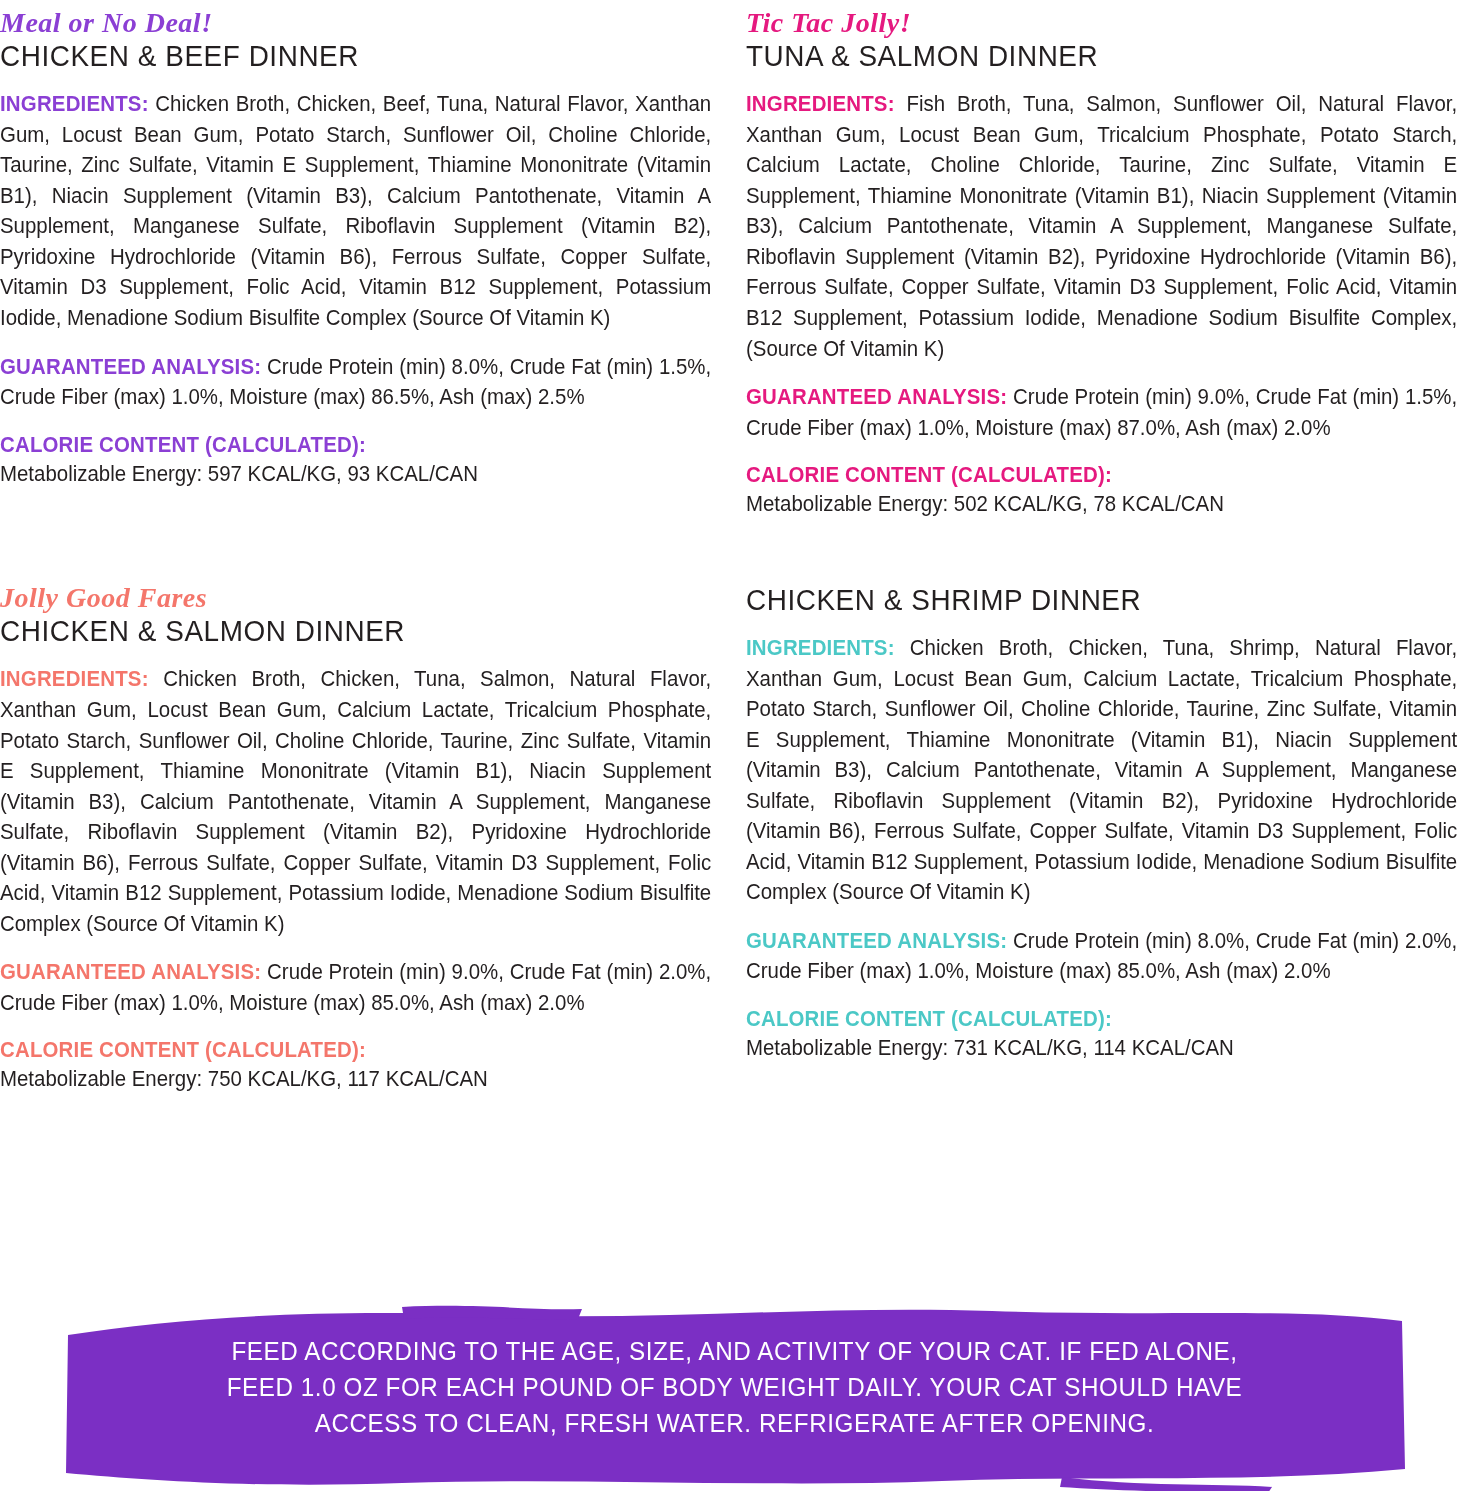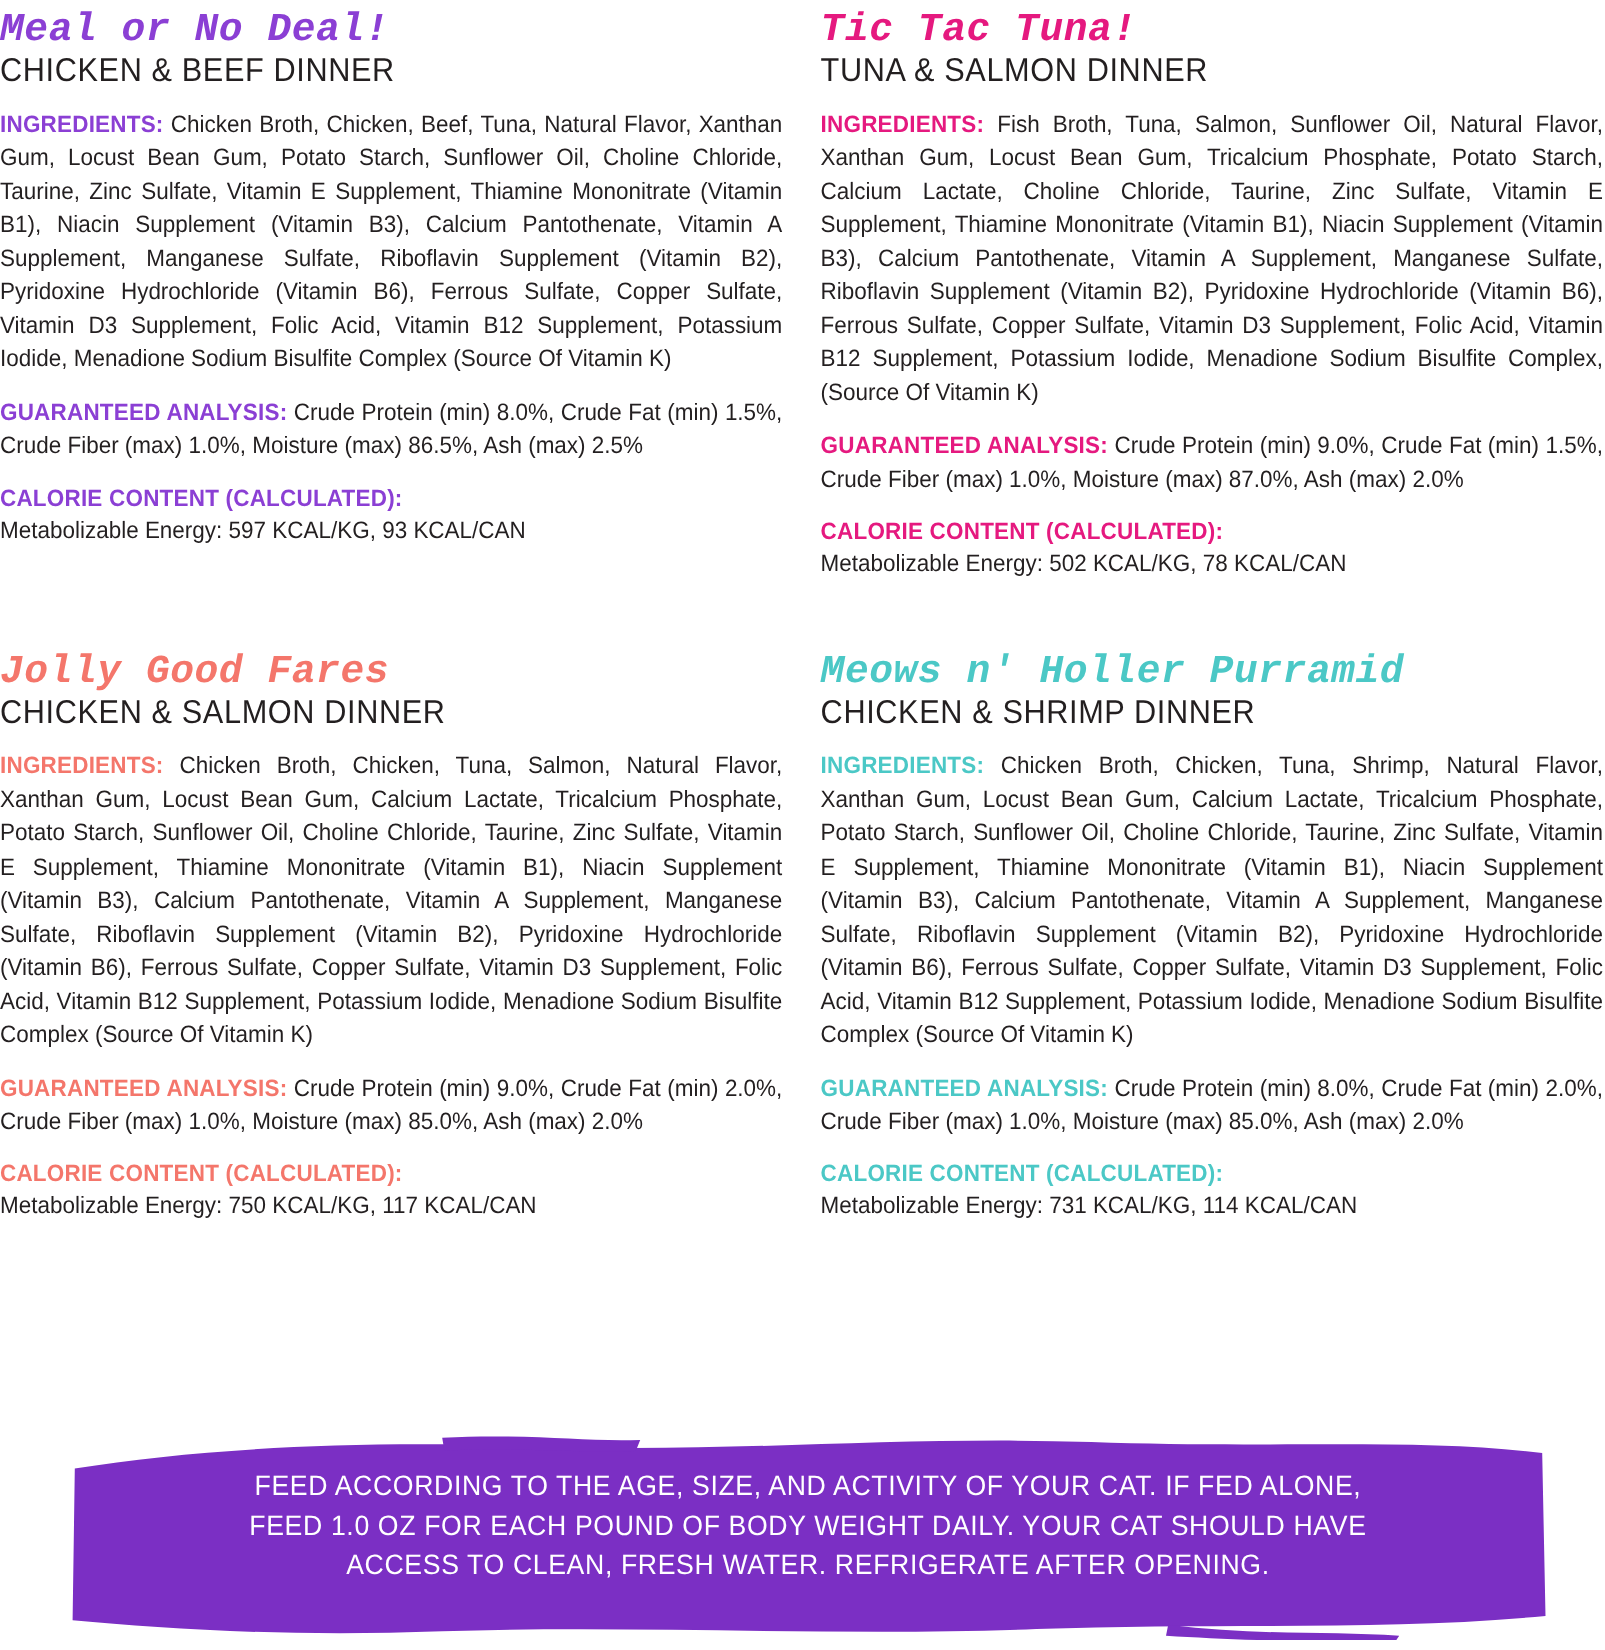--- a/index.html
+++ b/index.html
@@ -29,24 +29,24 @@
     padding: 0 0 0 0;
     margin: 0 0 0 0;
   }
   .panel {
     box-sizing: border-box;
   }
   .panel.left { padding-left: 0px; }
   .panel.right { padding-left: 0px; }
 
   .script-title {
-    font-family: Liberation Mono, monospace;
+    font-family: Liberation Serif, serif;
     font-style: italic;
     font-weight: bold;
-    font-size: 36px;
+    font-size: 28px;
     line-height: 1.05;
     letter-spacing: 0.5px;
     margin: 0 0 2px 0;
     white-space: nowrap;
   }
   .sub-title {
     font-family: "Liberation Sans", sans-serif;
     font-size: 30px;
     font-weight: 400;
     letter-spacing: 0.6px;
@@ -136,21 +136,21 @@
       <div class="sub-title">CHICKEN &amp; BEEF DINNER</div>
       <p class="body-text"><span class="lbl" style="color:#8B3FD4">INGREDIENTS:</span> <span>Chicken Broth, Chicken, Beef, Tuna, Natural Flavor, Xanthan Gum, Locust Bean Gum, Potato Starch, Sunflower Oil, Choline Chloride, Taurine, Zinc Sulfate, Vitamin E Supplement, Thiamine Mononitrate (Vitamin B1), Niacin Supplement (Vitamin B3), Calcium Pantothenate, Vitamin A Supplement, Manganese Sulfate, Riboflavin Supplement (Vitamin B2), Pyridoxine Hydrochloride (Vitamin B6), Ferrous Sulfate, Copper Sulfate, Vitamin D3 Supplement, Folic Acid, Vitamin B12 Supplement, Potassium Iodide, Menadione Sodium Bisulfite Complex (Source Of Vitamin K)</span></p>
       <p class="body-text"><span class="lbl" style="color:#8B3FD4">GUARANTEED ANALYSIS:</span> <span>Crude Protein (min) 8.0%, Crude Fat (min) 1.5%, Crude Fiber (max) 1.0%, Moisture (max) 86.5%, Ash (max) 2.5%</span></p>
       <div class="block-calorie">
         <div class="calorie-head" style="color:#8B3FD4">CALORIE CONTENT (CALCULATED):</div>
         <div class="calorie-body">Metabolizable Energy: 597 KCAL/KG, 93 KCAL/CAN</div>
       </div>
     </div>
 
     <div class="panel right">
-      <div class="script-title" style="color:#E5197F">Tic Tac Tuna!</div>
+      <div class="script-title" style="color:#E5197F">Tic Tac Jolly!</div>
       <div class="sub-title">TUNA &amp; SALMON DINNER</div>
       <p class="body-text"><span class="lbl" style="color:#E5197F">INGREDIENTS:</span> <span>Fish Broth, Tuna, Salmon, Sunflower Oil, Natural Flavor, Xanthan Gum, Locust Bean Gum, Tricalcium Phosphate, Potato Starch, Calcium Lactate, Choline Chloride, Taurine, Zinc Sulfate, Vitamin E Supplement, Thiamine Mononitrate (Vitamin B1), Niacin Supplement (Vitamin B3), Calcium Pantothenate, Vitamin A Supplement, Manganese Sulfate, Riboflavin Supplement (Vitamin B2), Pyridoxine Hydrochloride (Vitamin B6), Ferrous Sulfate, Copper Sulfate, Vitamin D3 Supplement, Folic Acid, Vitamin B12 Supplement, Potassium Iodide, Menadione Sodium Bisulfite Complex, (Source Of Vitamin K)</span></p>
       <p class="body-text"><span class="lbl" style="color:#E5197F">GUARANTEED ANALYSIS:</span> <span>Crude Protein (min) 9.0%, Crude Fat (min) 1.5%, Crude Fiber (max) 1.0%, Moisture (max) 87.0%, Ash (max) 2.0%</span></p>
       <div class="block-calorie">
         <div class="calorie-head" style="color:#E5197F">CALORIE CONTENT (CALCULATED):</div>
         <div class="calorie-body">Metabolizable Energy: 502 KCAL/KG, 78 KCAL/CAN</div>
       </div>
     </div>
   </div>
 
@@ -163,21 +163,20 @@
       <div class="sub-title">CHICKEN &amp; SALMON DINNER</div>
       <p class="body-text"><span class="lbl" style="color:#F4766B">INGREDIENTS:</span> <span>Chicken Broth, Chicken, Tuna, Salmon, Natural Flavor, Xanthan Gum, Locust Bean Gum, Calcium Lactate, Tricalcium Phosphate, Potato Starch, Sunflower Oil, Choline Chloride, Taurine, Zinc Sulfate, Vitamin E Supplement, Thiamine Mononitrate (Vitamin B1), Niacin Supplement (Vitamin B3), Calcium Pantothenate, Vitamin A Supplement, Manganese Sulfate, Riboflavin Supplement (Vitamin B2), Pyridoxine Hydrochloride (Vitamin B6), Ferrous Sulfate, Copper Sulfate, Vitamin D3 Supplement, Folic Acid, Vitamin B12 Supplement, Potassium Iodide, Menadione Sodium Bisulfite Complex (Source Of Vitamin K)</span></p>
       <p class="body-text"><span class="lbl" style="color:#F4766B">GUARANTEED ANALYSIS:</span> <span>Crude Protein (min) 9.0%, Crude Fat (min) 2.0%, Crude Fiber (max) 1.0%, Moisture (max) 85.0%, Ash (max) 2.0%</span></p>
       <div class="block-calorie">
         <div class="calorie-head" style="color:#F4766B">CALORIE CONTENT (CALCULATED):</div>
         <div class="calorie-body">Metabolizable Energy: 750 KCAL/KG, 117 KCAL/CAN</div>
       </div>
     </div>
 
     <div class="panel right">
-      <div class="script-title" style="color:#4BC8C6">Meows n' Holler Purramid</div>
       <div class="sub-title">CHICKEN &amp; SHRIMP DINNER</div>
       <p class="body-text"><span class="lbl" style="color:#4BC8C6">INGREDIENTS:</span> <span>Chicken Broth, Chicken, Tuna, Shrimp, Natural Flavor, Xanthan Gum, Locust Bean Gum, Calcium Lactate, Tricalcium Phosphate, Potato Starch, Sunflower Oil, Choline Chloride, Taurine, Zinc Sulfate, Vitamin E Supplement, Thiamine Mononitrate (Vitamin B1), Niacin Supplement (Vitamin B3), Calcium Pantothenate, Vitamin A Supplement, Manganese Sulfate, Riboflavin Supplement (Vitamin B2), Pyridoxine Hydrochloride (Vitamin B6), Ferrous Sulfate, Copper Sulfate, Vitamin D3 Supplement, Folic Acid, Vitamin B12 Supplement, Potassium Iodide, Menadione Sodium Bisulfite Complex (Source Of Vitamin K)</span></p>
       <p class="body-text"><span class="lbl" style="color:#4BC8C6">GUARANTEED ANALYSIS:</span> <span>Crude Protein (min) 8.0%, Crude Fat (min) 2.0%, Crude Fiber (max) 1.0%, Moisture (max) 85.0%, Ash (max) 2.0%</span></p>
       <div class="block-calorie">
         <div class="calorie-head" style="color:#4BC8C6">CALORIE CONTENT (CALCULATED):</div>
         <div class="calorie-body">Metabolizable Energy: 731 KCAL/KG, 114 KCAL/CAN</div>
       </div>
     </div>
   </div>
 

